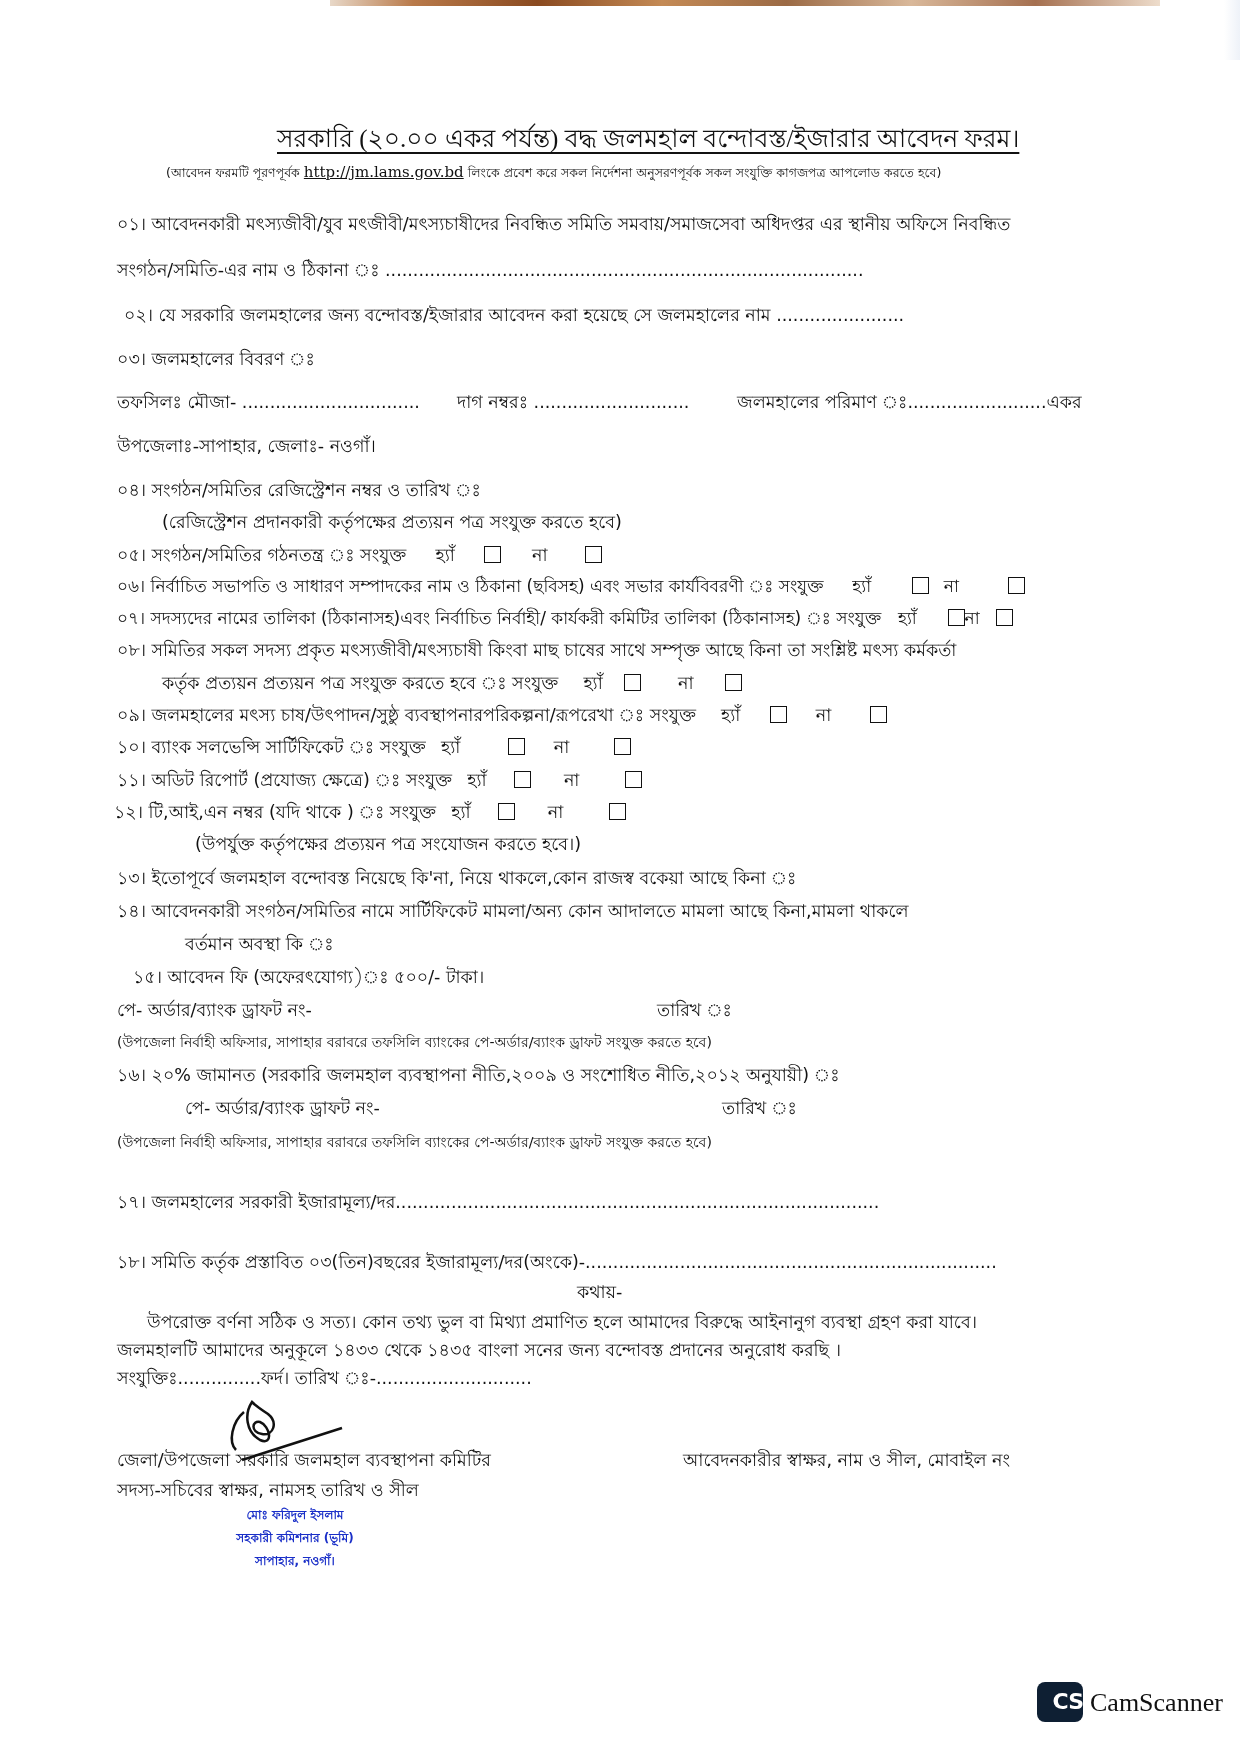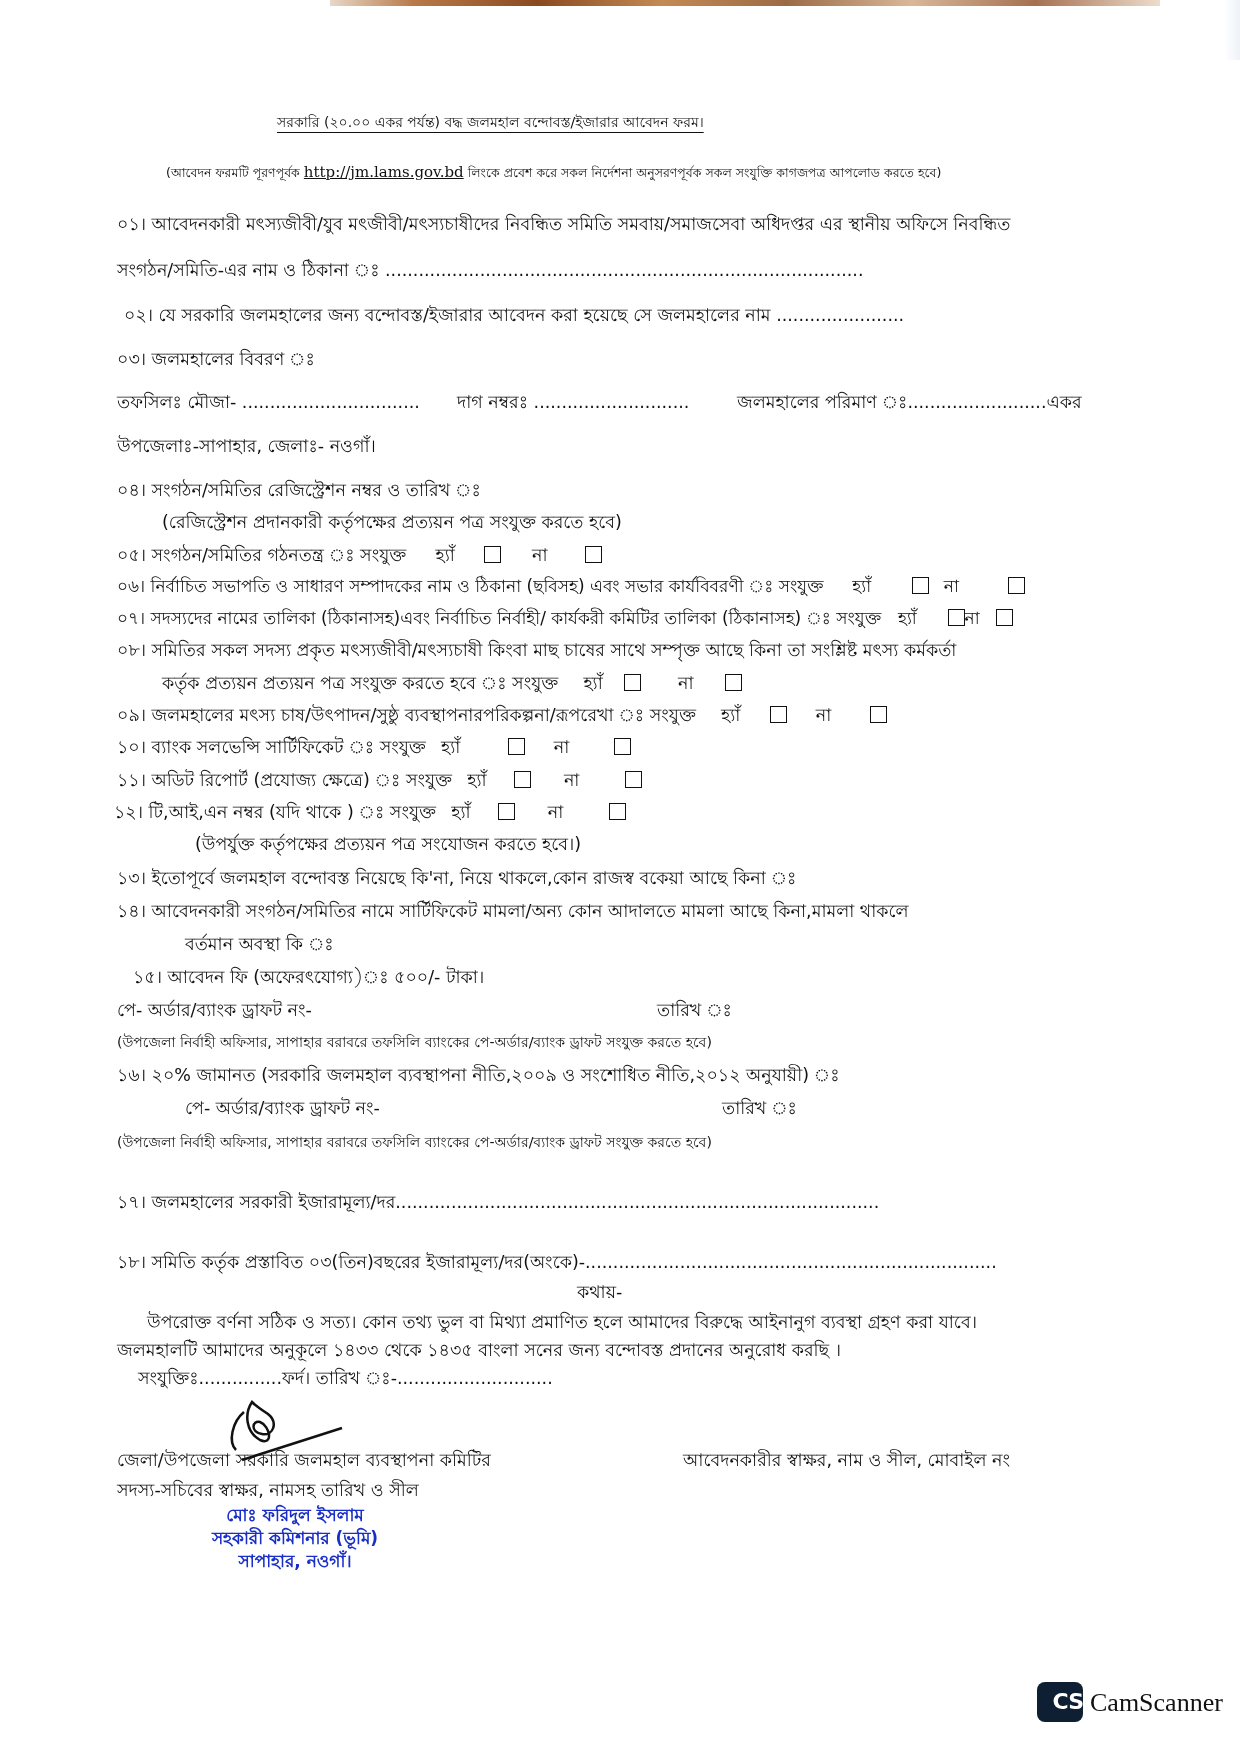--- a/index.html
+++ b/index.html
@@ -3,24 +3,24 @@
 <meta charset="utf-8">
 <style>
   * { box-sizing: border-box; margin: 0; padding: 0; }
   html, body { width: 1240px; height: 1755px; background: #ffffff; overflow: hidden; }
   body { position: relative; font-family: "DejaVu Sans", sans-serif; color: #111; }
   .top-strip { position: absolute; left: 330px; top: 0; width: 830px; height: 6px;
     background: linear-gradient(90deg,#e8d8c8 0%,#b97a4a 10%,#8a4a20 25%,#c48a55 40%,#9b6a45 55%,#d9b89a 70%,#a57050 85%,#eeddcc 100%); }
   .right-shadow { position: absolute; right: 0; top: 0; width: 16px; height: 60px; background: linear-gradient(90deg,#fff,#eef2f8); }
   .line { position: absolute; white-space: nowrap; font-size: 17.5px; line-height: 24px; }
   .small { font-size: 12.5px; }
-  .title { font-size: 14px; text-decoration: underline; text-underline-offset: 5px; left: 277px; top: 110px; }
+  .title { font-size: 25px; text-decoration: underline; text-underline-offset: 5px; left: 277px; top: 127px; font-family: Liberation Serif, serif; }
   .url { font-family: "DejaVu Serif", serif; font-size: 15px; text-decoration: underline; }
   .cb { display: inline-block; width: 17px; height: 17px; border: 1.5px solid #111; vertical-align: -2px; background: #fff; }
-  .stamp { color: #1a2fc8; font-weight: bold; text-align: center; position: absolute; font-size: 17px; line-height: 23px; }
+  .stamp { color: #1a2fc8; font-weight: bold; text-align: center; position: absolute; font-size: 12px; line-height: 23px; }
   .sig { position: absolute; left: 222px; top: 1392px; }
   .cs-logo { position: absolute; left: 1037px; top: 1682px; width: 46px; height: 40px; background: #0e1f33; border-radius: 8px;
     color: #fff; font-family: "DejaVu Sans", sans-serif; font-weight: bold; font-size: 22px; line-height: 40px; text-align: right; letter-spacing: -1px; }
   .cs-text { position: absolute; left: 1090px; top: 1688px; font-family: "Liberation Serif", serif; font-size: 26px; color: #111; }
   .gap { display: inline-block; }
 </style>
 </head>
 <body>
 
 <div class="top-strip"></div>
@@ -153,21 +153,21 @@
 <div class="line" style="left:185px; top:1096px;">পে- অর্ডার/ব্যাংক ড্রাফট নং-</div>
 <div class="line" style="left:722px; top:1096px;">তারিখ ঃ</div>
 <div class="line small" style="left:117px; top:1130px; font-size:14px;">(উপজেলা নির্বাহী অফিসার, সাপাহার বরাবরে তফসিলি ব্যাংকের পে-অর্ডার/ব্যাংক ড্রাফট সংযুক্ত করতে হবে)</div>
 
 <div class="line" style="left:117px; top:1190px;">১৭। জলমহালের সরকারী ইজারামূল্য/দর.......................................................................................</div>
 <div class="line" style="left:117px; top:1250px;">১৮। সমিতি কর্তৃক প্রস্তাবিত ০৩(তিন)বছরের ইজারামূল্য/দর(অংকে)-..........................................................................</div>
 <div class="line" style="left:577px; top:1280px;">কথায়-</div>
 
 <div class="line" style="left:147px; top:1310px;">উপরোক্ত বর্ণনা সঠিক ও সত্য। কোন তথ্য ভুল বা মিথ্যা প্রমাণিত হলে আমাদের বিরুদ্ধে আইনানুগ ব্যবস্থা গ্রহণ করা যাবে।</div>
 <div class="line" style="left:117px; top:1338px;">জলমহালটি আমাদের অনুকূলে ১৪৩৩ থেকে ১৪৩৫ বাংলা সনের জন্য বন্দোবস্ত প্রদানের অনুরোধ করছি ।</div>
-<div class="line" style="left:117px; top:1366px;margin-left:21px;">সংযুক্তিঃ...............ফর্দ।  তারিখ ঃ-............................</div>
+<div class="line" style="left:117px; top:1366px;">সংযুক্তিঃ...............ফর্দ।  তারিখ ঃ-............................</div>
 
 <svg class="sig" width="130" height="80" viewBox="0 0 130 80">
   <path d="M22 20 C10 30 6 50 14 58" stroke="#111" stroke-width="2.5" fill="none"></path>
   <path d="M30 10 C22 22 24 40 38 48 C52 54 48 34 38 30 C30 28 28 40 40 42 C52 44 56 30 46 22 C40 18 34 14 30 10 Z" stroke="#111" stroke-width="2.5" fill="none"></path>
   <path d="M20 68 L120 36" stroke="#111" stroke-width="2.5" fill="none"></path>
 </svg>
 
 <div class="line" style="left:117px; top:1448px;">জেলা/উপজেলা সরকারি জলমহাল ব্যবস্থাপনা কমিটির</div>
 <div class="line" style="left:117px; top:1478px;">সদস্য-সচিবের স্বাক্ষর, নামসহ তারিখ ও সীল</div>
 <div class="line" style="left:683px; top:1448px;">আবেদনকারীর স্বাক্ষর, নাম ও  সীল, মোবাইল নং</div>

